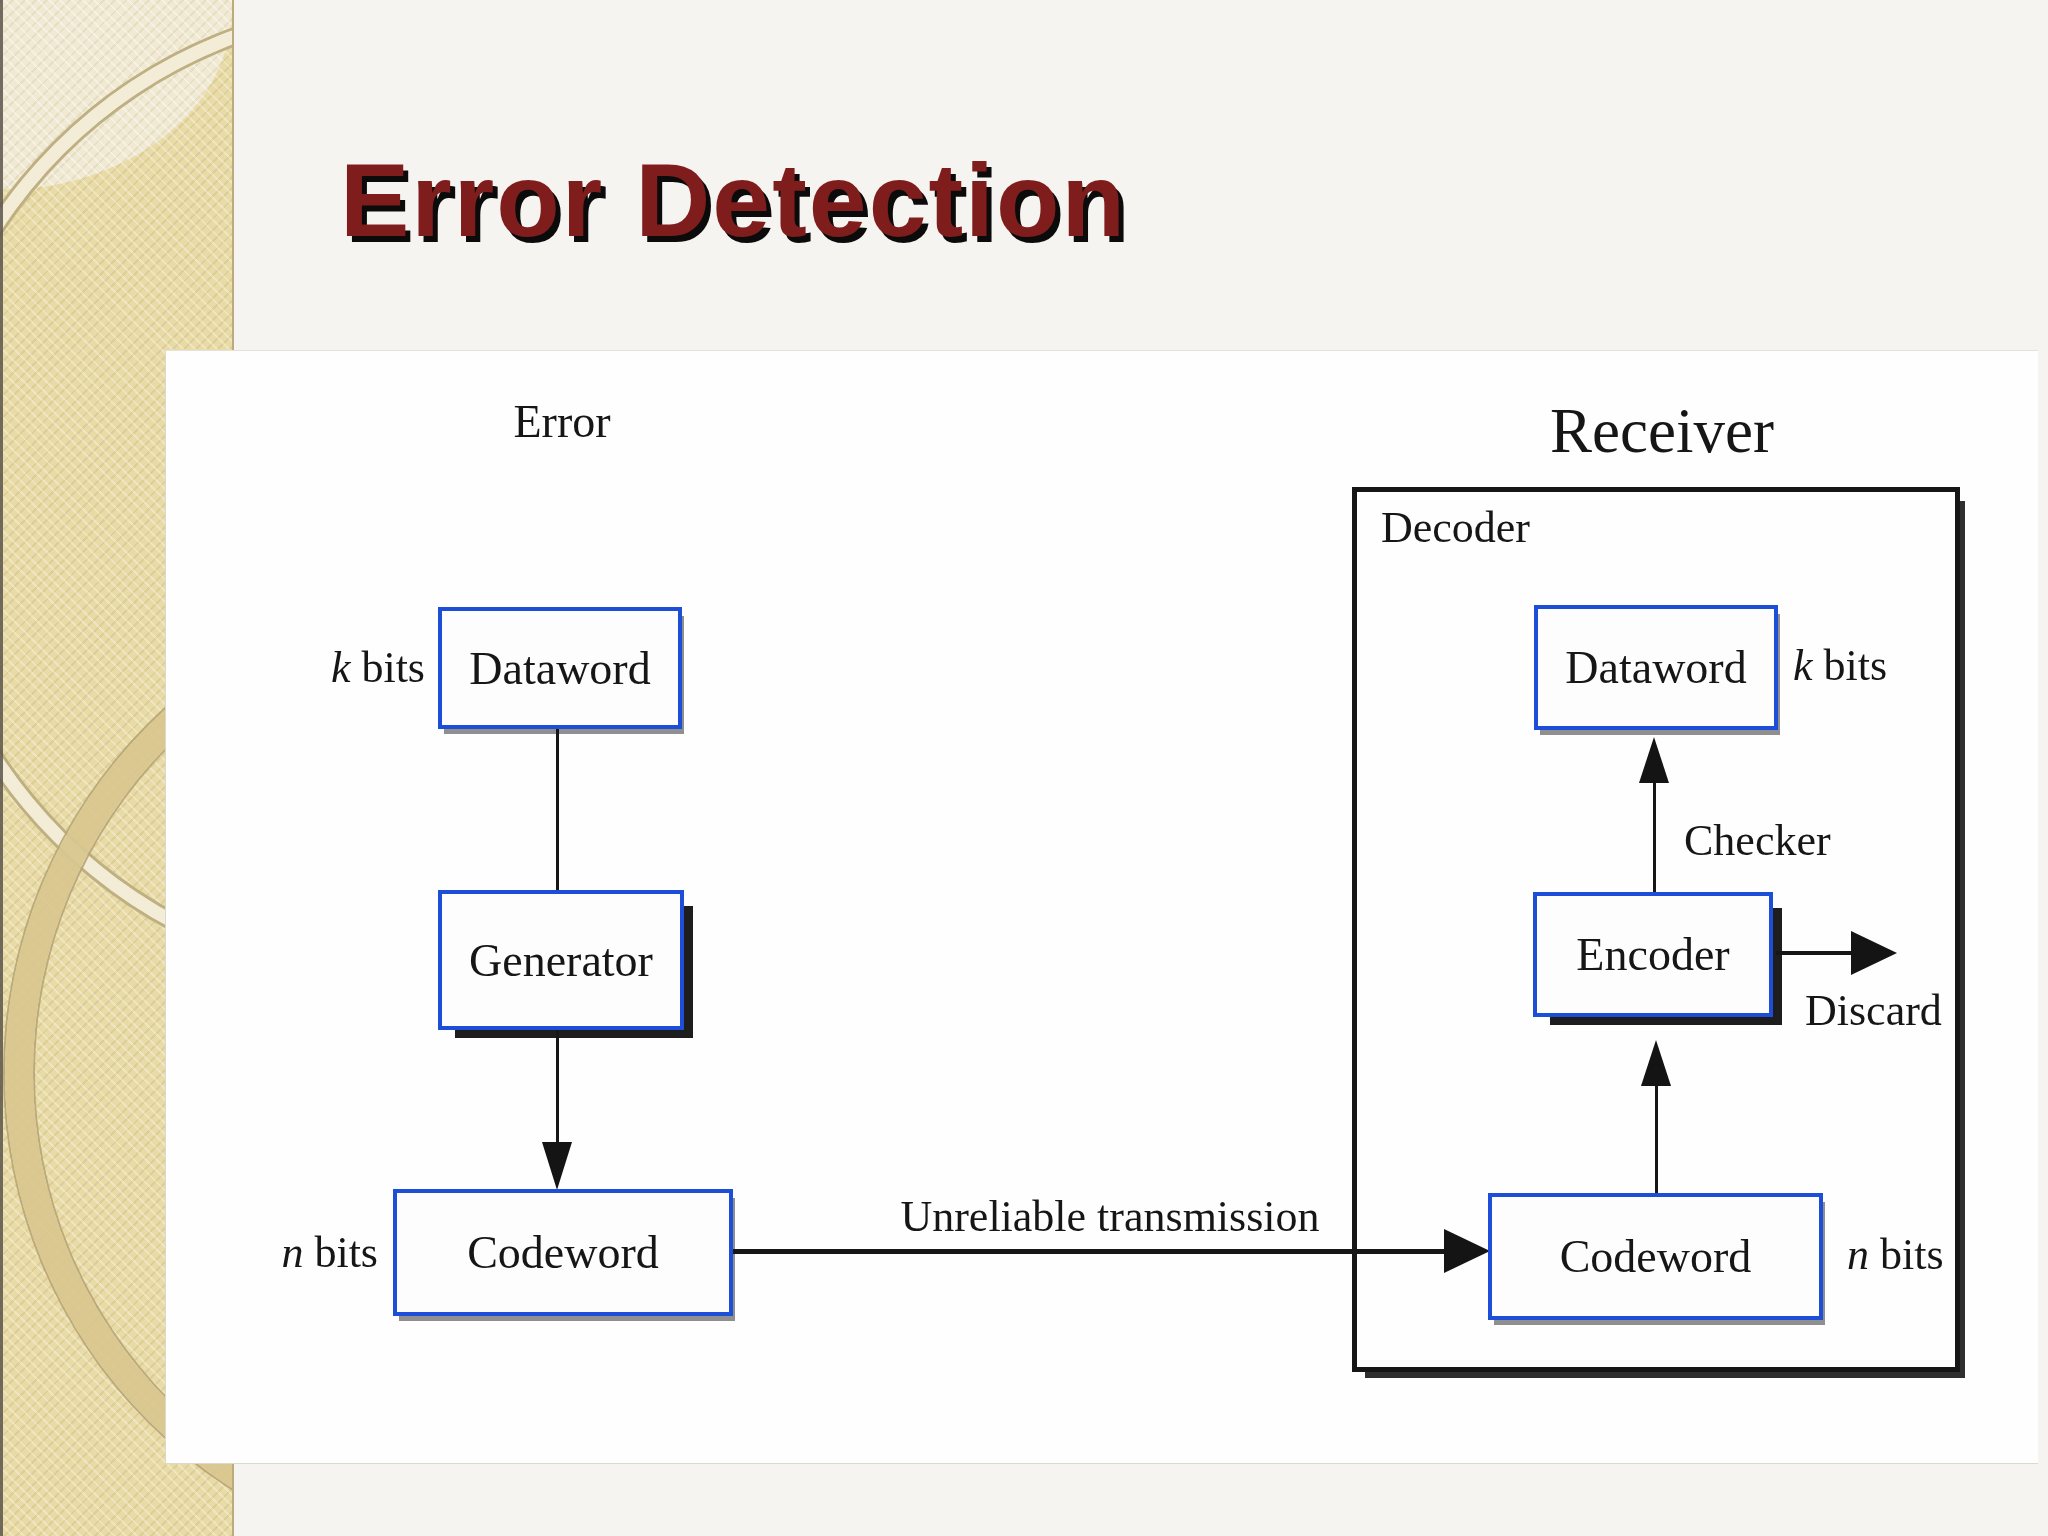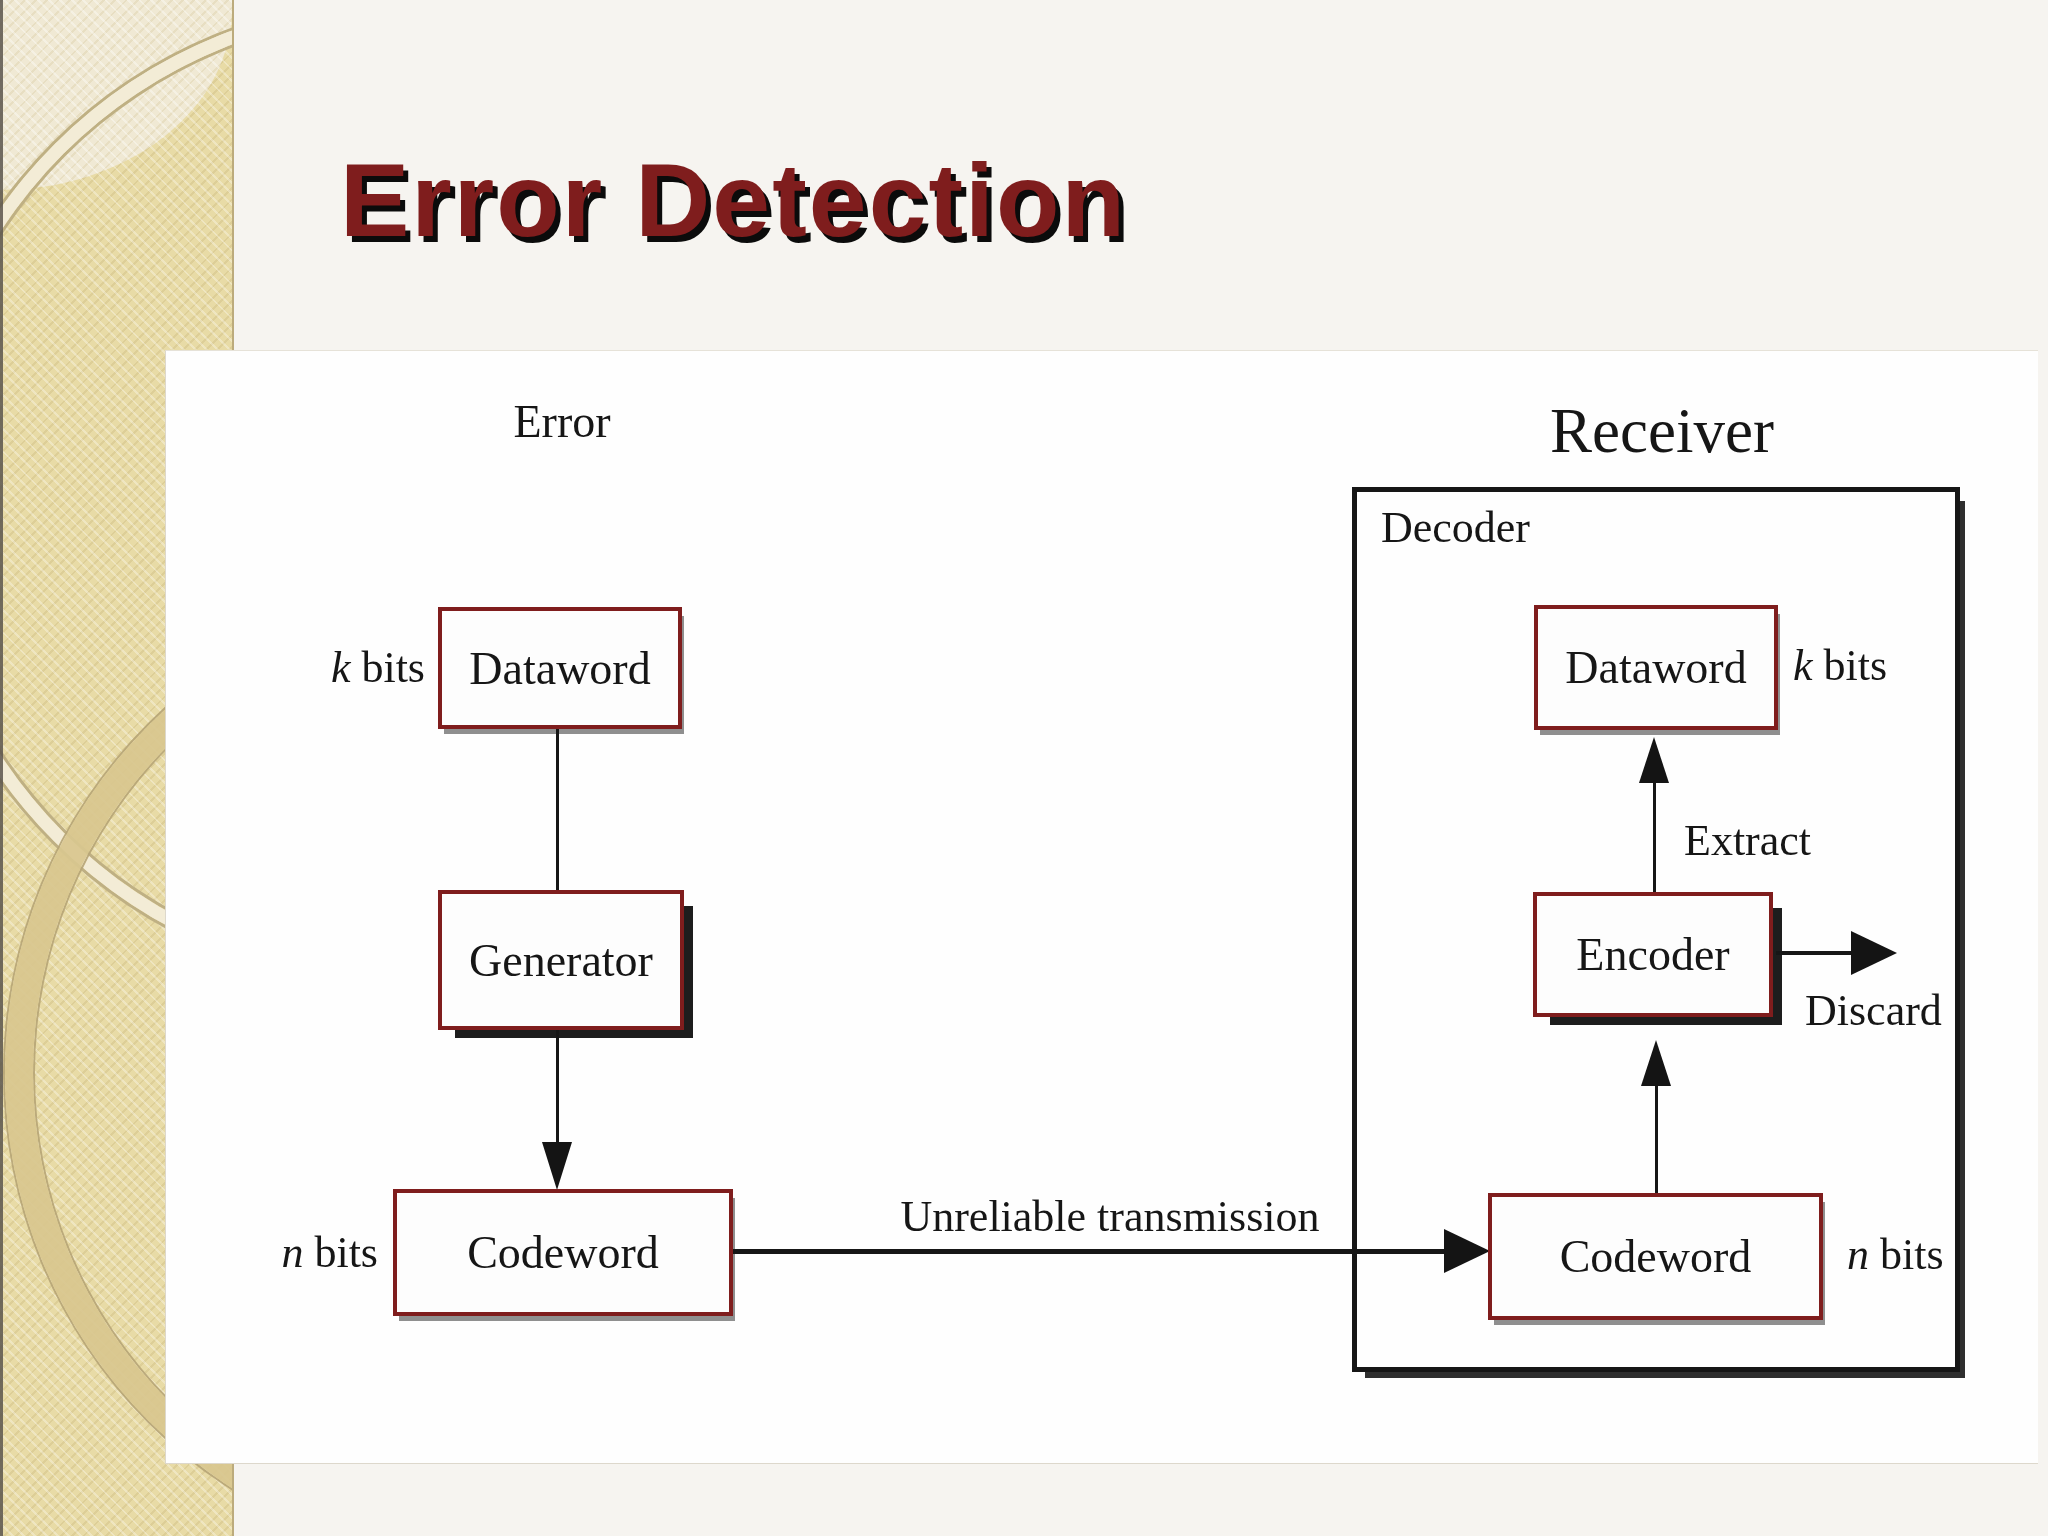--- a/index.html
+++ b/index.html
@@ -71,21 +71,21 @@
   .center{text-align:center;}
   .it{font-style:italic;}
   .outer-box{
     position:absolute;box-sizing:border-box;
     border:5px solid #161616;
     box-shadow:9px 10px 0 -4px rgba(24,24,24,0.9);
     background:transparent;
   }
   .node{
     position:absolute;box-sizing:border-box;
-    border:4px solid #7f1d1d;
+    border:4px solid #1d4ed8;
     background:#fdfdfd;
     display:flex;align-items:center;justify-content:center;
     font-size:46px;color:#161616;
   }
   .soft-shadow{box-shadow:4px 7px 0 -2px #8f8f8f;}
   .hard-shadow{box-shadow:13px 12px 0 -4px #1d1d1d;}
   .vline{position:absolute;width:3px;background:#161616;}
   .hline{position:absolute;height:5px;background:#161616;}
   .ah{position:absolute;width:0;height:0;}
   .ah-down{border-left:15px solid transparent;border-right:15px solid transparent;border-top:48px solid #141414;}
@@ -144,21 +144,21 @@
   </div>
 
   <div class="node soft-shadow" style="left:1534px;top:605px;width:244px;height:125px;">
       <span>Dataword</span>
     </div>
 
   <div class="dg-text" style="left:1793px;top:643px;"><span class="it">k</span>&nbsp;<span>bits</span></div>
 
   <div class="vline" style="left:1653px;top:780px;height:112px;"></div>
   <div class="ah ah-up" style="left:1639px;top:737px;"></div>
-  <div class="dg-text" style="left:1684px;top:818px;">Extract</div>
+  <div class="dg-text" style="left:1684px;top:818px;">Checker</div>
 
   <div class="node hard-shadow" style="left:1533px;top:892px;width:240px;height:125px;">
       <span>Encoder</span>
     </div>
 
   <div class="hline" style="left:1776px;top:951px;width:80px;height:4px;"></div>
   <div class="ah ah-right" style="left:1851px;top:931px;"></div>
   <div class="dg-text" style="left:1805px;top:988px;">Discard</div>
 
   <div class="vline" style="left:1655px;top:1084px;height:109px;"></div>

